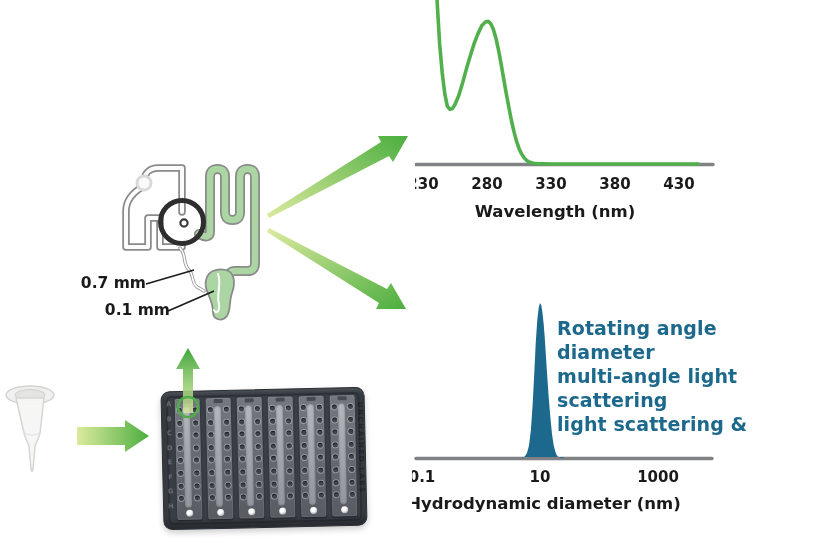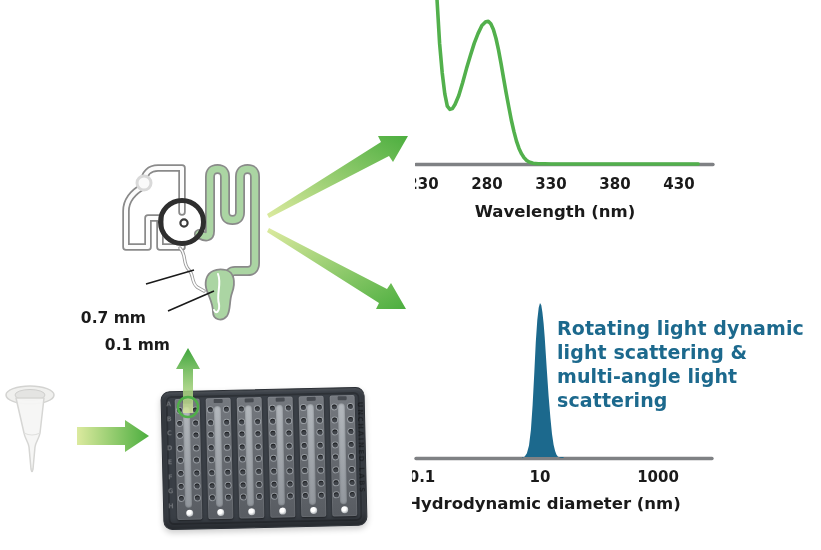--- a/index.html
+++ b/index.html
@@ -13,21 +13,21 @@
   .xlabel{font:bold 16.5px "DejaVu Sans",sans-serif;fill:#1a1a1a;}
   
   .uv-title{
     left:509px;top:17px;color:#4aaa45;font-size:19.5px;font-weight:bold;letter-spacing:0.2px;
   }
   
   .dls-annot{
     left:557px;top:316px;color:#1c698d;font-size:19px;font-weight:bold;line-height:24px;letter-spacing:0.1px;
   }
   
-  .chip-label{color:#1a1a1a;font-size:15.5px;font-weight:bold;width:66px;text-align:right;margin-top:35px;}
+  .chip-label{color:#1a1a1a;font-size:15.5px;font-weight:bold;width:66px;text-align:right;}
   .lbl-07{left:80px;top:274px;}
   .lbl-01{left:104px;top:301px;}
   
   .plate{
     left:162px;top:389px;width:202px;height:137px;background:#3a3f46;border-radius:9px;
     transform:rotate(-1.3deg);border:1px solid #2c3036;
     box-shadow: inset 0 2px 3px rgba(255,255,255,0.10), inset 0 -5px 7px rgba(0,0,0,0.35), 0 3px 6px rgba(0,0,0,0.20);
   }
   .plate-rim{position:absolute;left:4px;top:4px;right:4px;bottom:4px;border-radius:6px;
     box-shadow: inset 0 0 0 2px rgba(0,0,0,0.22);}
@@ -67,23 +67,23 @@
 
   <svg id="dls-svg" class="abs" style="left:412px;top:290px;" width="310" height="230" viewBox="0 0 310 230">
       <line x1="4" y1="168.5" x2="300" y2="168.5" stroke="#7f8184" stroke-width="3.4" stroke-linecap="round"></line>
       <path d="M110.2,167 L110.2,168.0 L112.7,166.4 L114.9,163.3 L117.0,155.6 L118.9,140.1 L120.6,115.3 L122.3,82.8 L123.8,51.8 L125.3,30.1 L126.7,17.7 L128.0,13.0 L129.3,15.3 L130.4,22.3 L131.6,33.2 L132.7,47.1 L134.7,78.1 L136.6,106.0 L138.4,127.7 L140.0,144.0 L141.6,154.8 L143.1,161.0 L144.4,164.6 L145.8,166.4 L148.2,167.7 L151.5,168.0 L151.5,167 Z" fill="#1c698d"></path>
       <text x="10.0" y="192" text-anchor="middle" class="tick">0.1</text>
       <text x="128.0" y="192" text-anchor="middle" class="tick">10</text>
       <text x="246.0" y="192" text-anchor="middle" class="tick">1000</text>
       <text x="132" y="219" text-anchor="middle" class="xlabel">Hydrodynamic diameter (nm)</text>
     </svg>
   <div class="abs dls-annot">
-    <div>Rotating light dynamic</div>
+    <div>Rotating angle diameter</div>
+    <div>multi-angle light scattering</div>
     <div>light scattering &amp;</div>
-    <div>multi-angle light scattering</div>
   </div>
 
   <svg class="abs" style="left:98px;top:152px;" width="185" height="185" viewBox="0 0 185 185">
 
     <g>
       <path d="M46,34 C37,39 28,47 28,59 L28,95 L50,95 L50,66 L62,66 L62,95 L84,95" fill="none" stroke="#8a8a8a" stroke-width="7.5" stroke-linejoin="round" stroke-linecap="round"></path>
       <path d="M46,30 C46,21 52,16 60,16 L84,16 L84,60" fill="none" stroke="#8a8a8a" stroke-width="7.5" stroke-linejoin="round" stroke-linecap="round"></path>
       <path d="M46,34 C37,39 28,47 28,59 L28,95 L50,95 L50,66 L62,66 L62,95 L84,95" fill="none" stroke="#fcfcfc" stroke-width="4" stroke-linejoin="round" stroke-linecap="round"></path>
       <path d="M46,30 C46,21 52,16 60,16 L84,16 L84,60" fill="none" stroke="#fcfcfc" stroke-width="4" stroke-linejoin="round" stroke-linecap="round"></path>
     </g>

